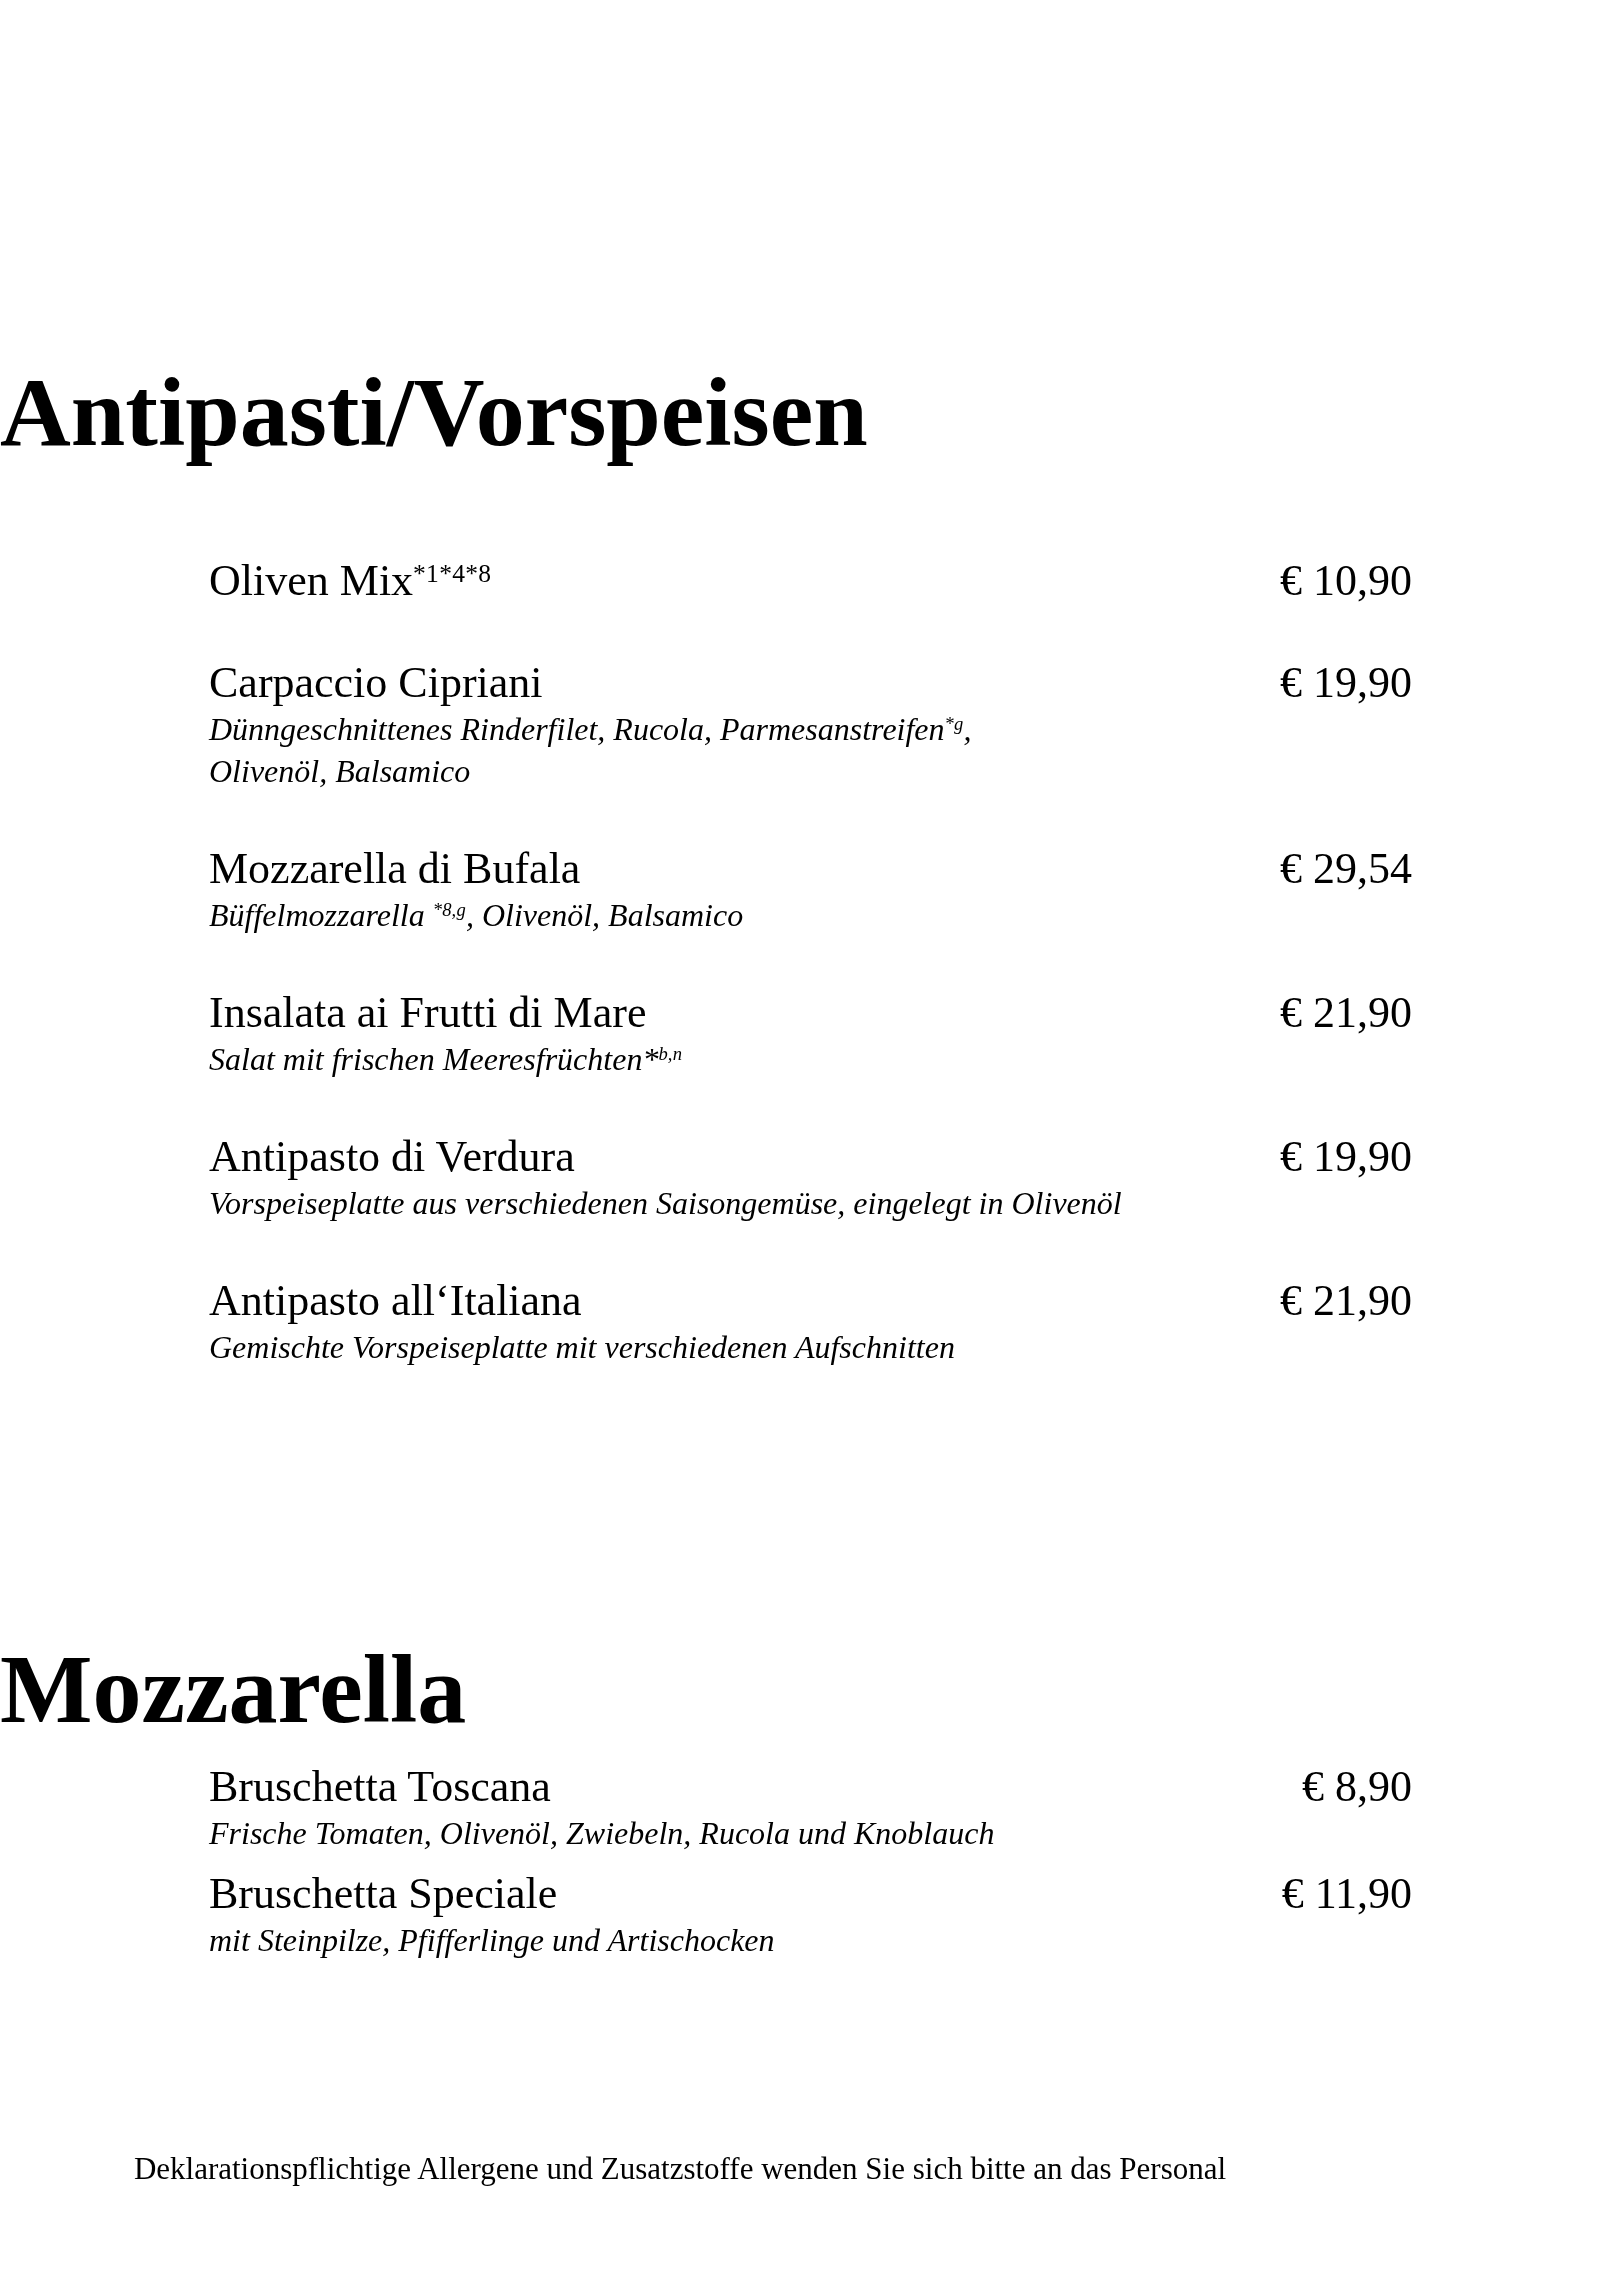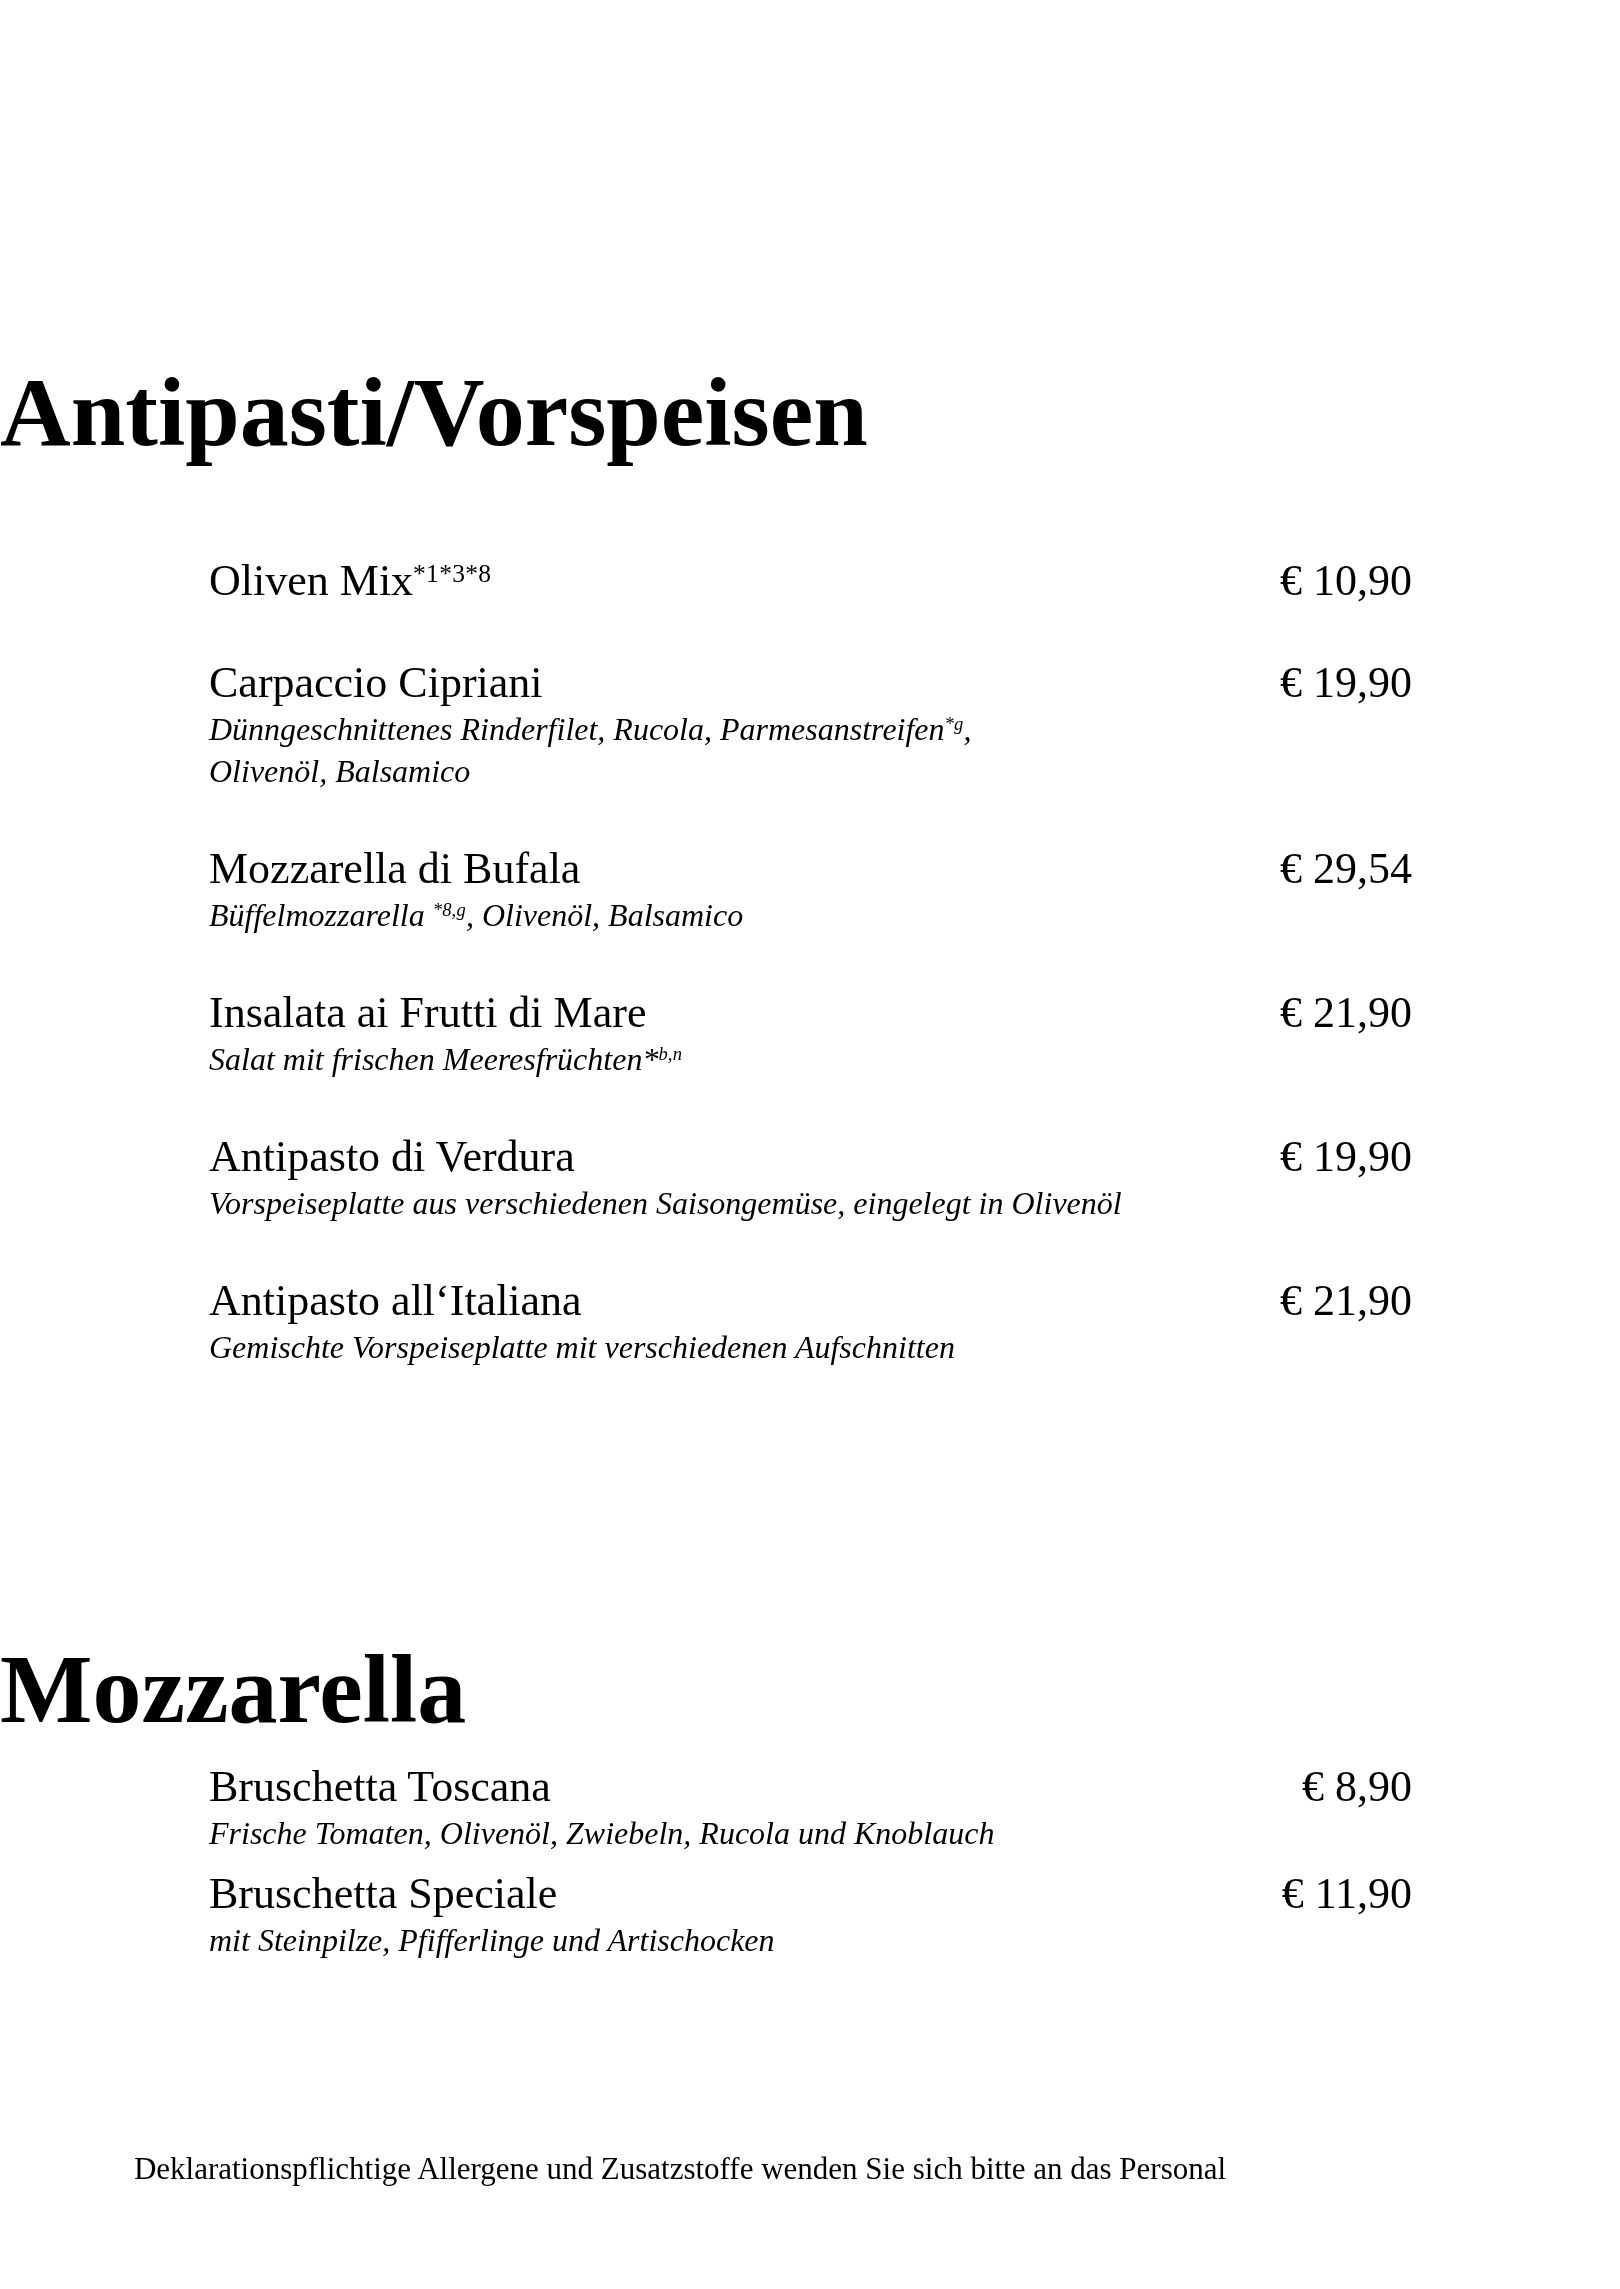--- a/index.html
+++ b/index.html
@@ -82,21 +82,21 @@
 <body>
 
 <div class="page">
 
   <h1 class="section-title title-antipasti">Antipasti/Vorspeisen</h1>
 
   <div class="item-list list-antipasti">
 
     <div class="item">
       <div class="item-row">
-        <span class="item-name"><span>Oliven Mix</span><sup class="marker">*1*3*8</sup></span>
+        <span class="item-name"><span>Oliven Mix</span><sup class="marker">*1*4*8</sup></span>
         <span class="item-price">€ 10,90</span>
       </div>
     </div>
 
     <div class="item">
       <div class="item-row">
         <span class="item-name">Carpaccio Cipriani</span>
         <span class="item-price">€ 19,90</span>
       </div>
       <div class="item-desc">

